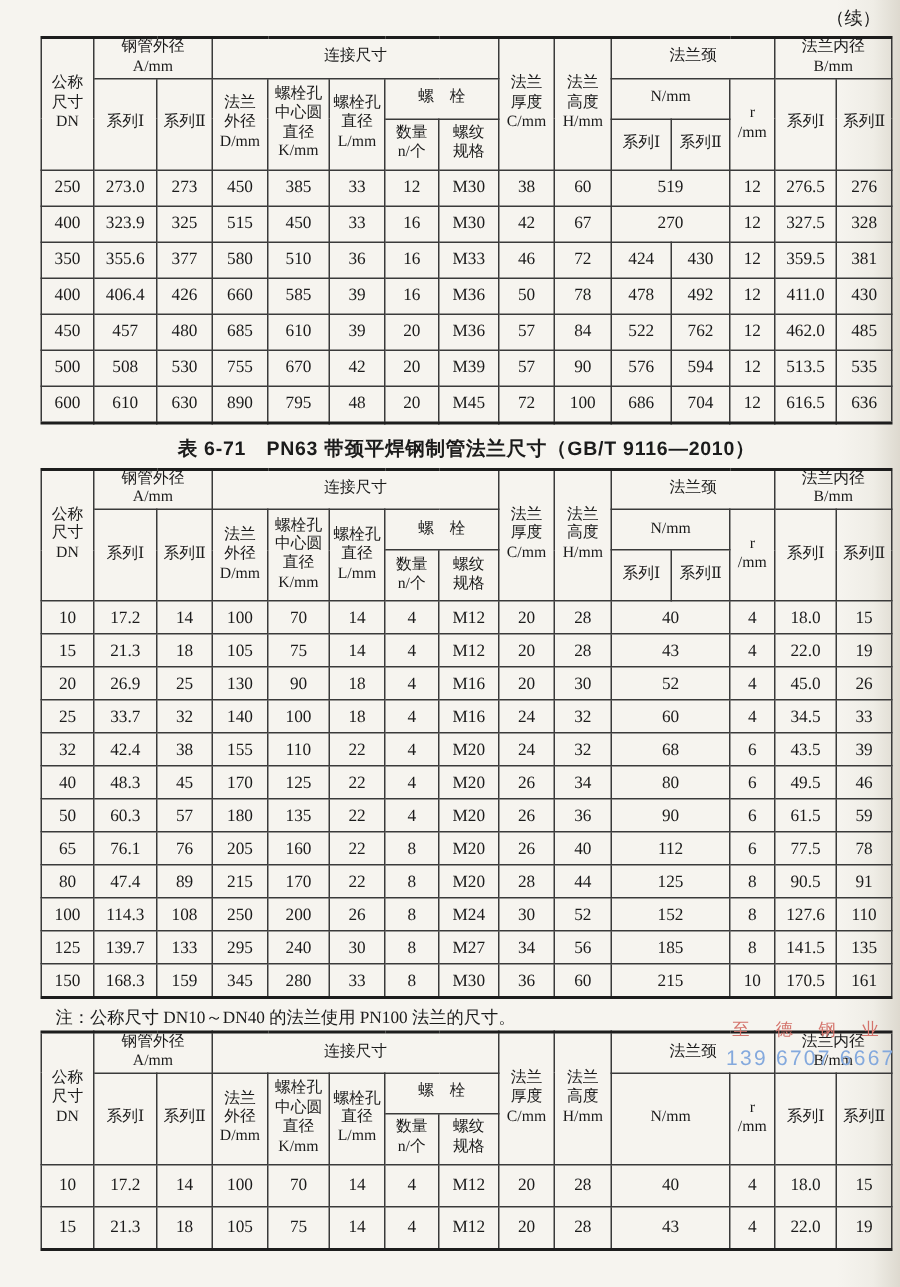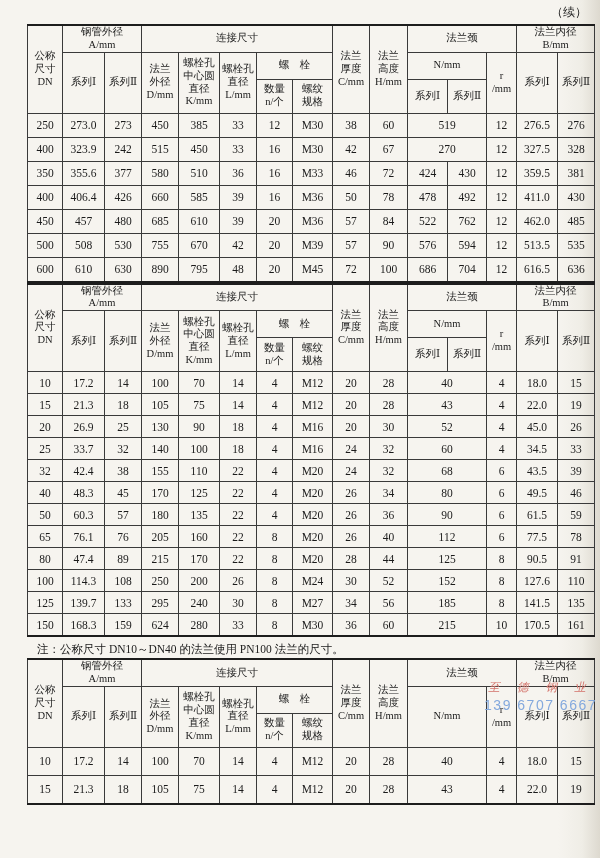--- a/index.html
+++ b/index.html
@@ -133,21 +133,21 @@
             <td>38</td>
             <td>60</td>
             <td colspan="2">519</td>
             <td>12</td>
             <td>276.5</td>
             <td>276</td>
           </tr>
           <tr>
             <td>400</td>
             <td>323.9</td>
-            <td>242</td>
+            <td>325</td>
             <td>515</td>
             <td>450</td>
             <td>33</td>
             <td>16</td>
             <td>M30</td>
             <td>42</td>
             <td>67</td>
             <td colspan="2">270</td>
             <td>12</td>
             <td>327.5</td>
@@ -234,20 +234,21 @@
             <td>100</td>
             <td>686</td>
             <td>704</td>
             <td>12</td>
             <td>616.5</td>
             <td>636</td>
           </tr>
         </tbody>
       </table>
 
+    <div class="tbl-title">表 6-71　PN63 带颈平焊钢制管法兰尺寸（GB/T 9116—2010）</div>
 
     <table class="t1" id="table-1">
         <colgroup>
           <col style="width:35px">
           <col style="width:42px">
           <col style="width:37px">
           <col style="width:37px">
           <col style="width:41px">
           <col style="width:37px">
           <col style="width:36px">
@@ -481,21 +482,21 @@
             <td>56</td>
             <td colspan="2">185</td>
             <td>8</td>
             <td>141.5</td>
             <td>135</td>
           </tr>
           <tr>
             <td>150</td>
             <td>168.3</td>
             <td>159</td>
-            <td>624</td>
+            <td>345</td>
             <td>280</td>
             <td>33</td>
             <td>8</td>
             <td>M30</td>
             <td>36</td>
             <td>60</td>
             <td colspan="2">215</td>
             <td>10</td>
             <td>170.5</td>
             <td>161</td>
@@ -601,16 +602,16 @@
             <td>4</td>
             <td>22.0</td>
             <td>19</td>
           </tr>
         </tbody>
       </table>
 
   </div>
 
   <div class="watermark">
-    <div class="wm1" style="color: rgb(212, 115, 107); font-style: italic;">至 德 钢 业</div>
+    <div class="wm1" style="color: rgb(212, 115, 107);">至 德 钢 业</div>
     <div class="wm2" style="color: rgb(132, 169, 221);">139 6707 6667</div>
   </div>
 </div>
 
 </body></html>

